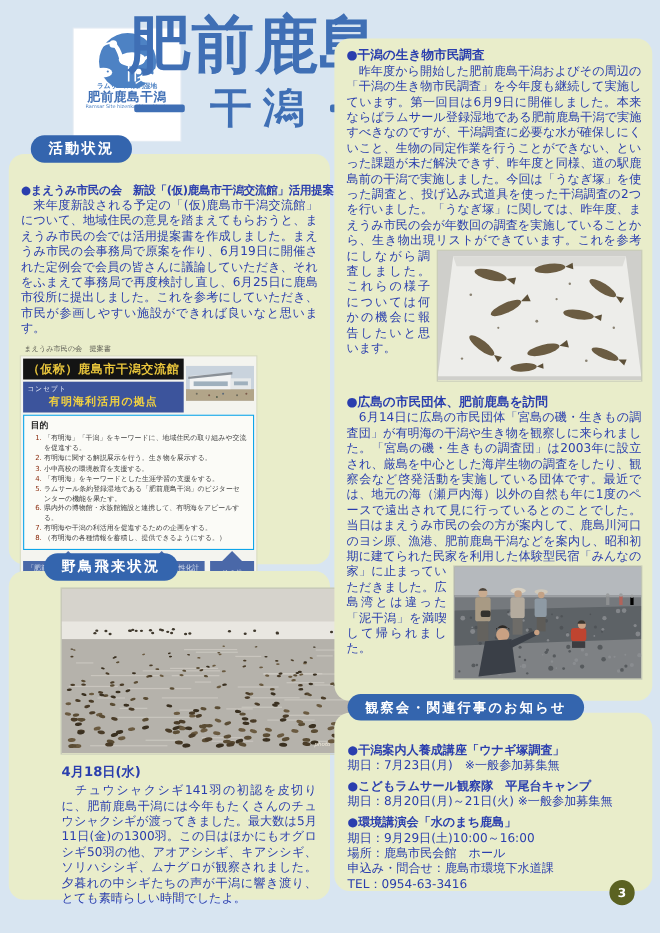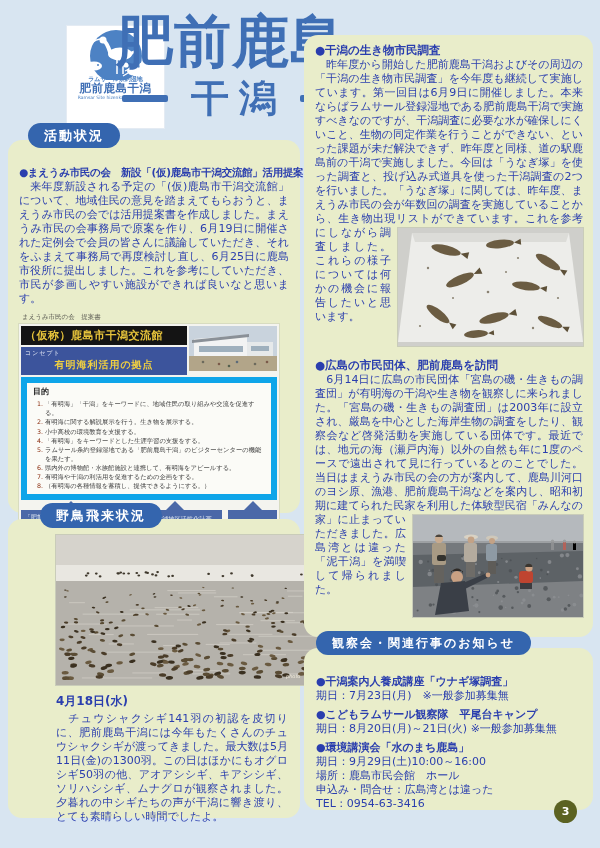--- a/index.html
+++ b/index.html
@@ -37,29 +37,29 @@
   .pill-3{left:316px;top:631px;font-size:12px;}
 
   .body-text{color:#2a3eae;font-size:11px;line-height:14px;text-align:justify;}
   .sec-heading{color:#2a3eae;font-weight:bold;font-size:10.5px;letter-spacing:-.3px;white-space:nowrap;}
   .sec-heading2{color:#2a3eae;font-weight:bold;font-size:11.5px;}
 
   .l1-content{padding:26px 11px 0 11px;}
   .l1-caption{font-size:6.5px;color:#5a5a52;margin:7px 0 2px 3px;}
 
   
-  .poster{width:260px;background:#f4f4ef;padding:2px;box-sizing:border-box;box-shadow:0 0 0 1px #d8dcc0;}
+  .poster{width:214px;background:#f4f4ef;padding:2px;box-sizing:border-box;box-shadow:0 0 0 1px #d8dcc0;}
   .poster-top{display:flex;gap:2px;}
   .poster-top-left{flex:1;display:flex;flex-direction:column;gap:2px;}
   .poster-title-bar{background:#141414;color:#e7c43b;font-weight:bold;font-size:11px;
     padding:3px 4px;line-height:1.2;white-space:nowrap;letter-spacing:.5px;}
   .poster-concept-bar{background:#3c549c;padding:2px 4px 3px 4px;}
   .poster-concept-label{display:block;color:#e8ecf8;font-size:6px;letter-spacing:1px;}
   .poster-concept-text{display:block;color:#f0d040;font-weight:bold;font-size:10px;text-align:center;letter-spacing:1px;}
-  .poster-purpose{margin-top:2px;background:#fbfbf7;border:6px solid #0ea5e9;padding:3px 6px 4px 6px;}
+  .poster-purpose{margin-top:2px;background:#fbfbf7;border:1px solid #0ea5e9;padding:3px 6px 4px 6px;}
   .poster-purpose-title{font-size:8px;font-weight:bold;color:#222;}
   .poster-purpose ol{margin:2px 0 0 0;padding-left:12px;}
   .poster-purpose li{font-size:6.3px;color:#3c3c3c;line-height:1.45;}
   .poster-purpose li::marker{color:#8b2e10;font-size:6.3px;}
   .poster-arrows{display:flex;justify-content:space-between;margin-top:1px;}
   .arrow-col{display:flex;flex-direction:column;align-items:center;}
   .arrow-col.c1{width:39%;}.arrow-col.c2{width:37%;}.arrow-col.c3{width:19%;}
   .arrow-up{width:0;height:0;border-left:9px solid transparent;border-right:9px solid transparent;
     border-bottom:9px solid #4a68a8;}
   .plan-box{width:100%;box-sizing:border-box;background:#4a68a8;color:#dfe6f2;font-size:6.2px;
@@ -661,19 +661,19 @@
       <div class="ev-line">期日：7月23日(月)　※一般参加募集無</div>
     </div>
     <div class="event">
       <div class="ev-title">●こどもラムサール観察隊　平尾台キャンプ</div>
       <div class="ev-line">期日：8月20日(月)～21日(火) ※一般参加募集無</div>
     </div>
     <div class="event">
       <div class="ev-title">●環境講演会「水のまち鹿島」</div>
       <div class="ev-line">期日：9月29日(土)10:00～16:00</div>
       <div class="ev-line">場所：鹿島市民会館　ホール</div>
-      <div class="ev-line">申込み・問合せ：広島湾とは違った</div>
+      <div class="ev-line">申込み・問合せ：鹿島市環境下水道課</div>
       <div class="ev-line">TEL：0954-63-3416</div>
     </div>
   </div>
 </div>
 
 <div class="abs page-circle">3</div>
 
 </body></html>

